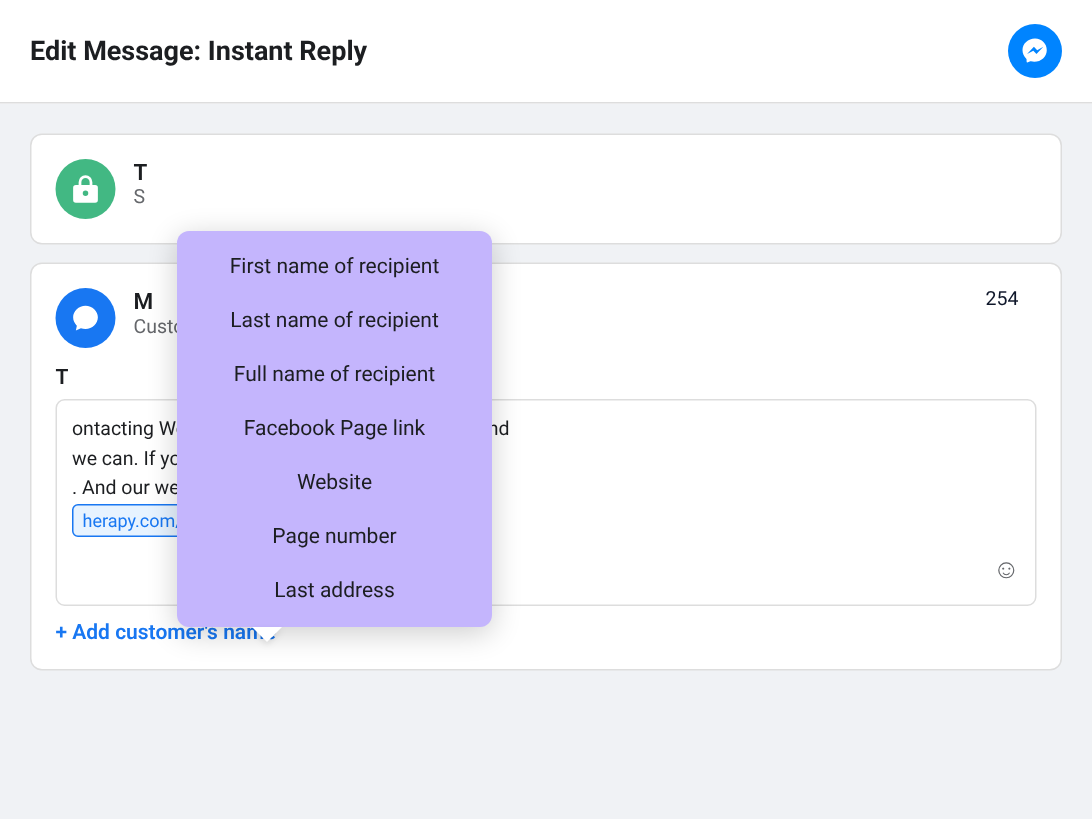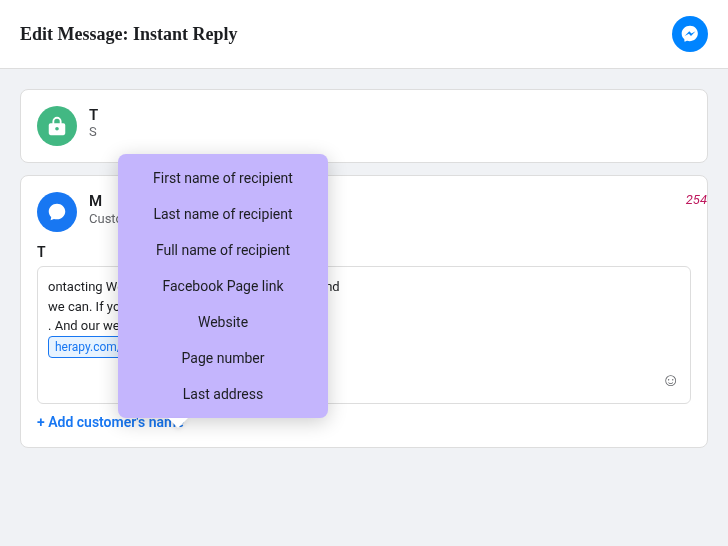--- a/index.html
+++ b/index.html
@@ -17,21 +17,20 @@
       display: flex;
       align-items: center;
       justify-content: space-between;
       border-bottom: 1px solid #ddd;
     }
 
     .page-title {
       font-size: 18px;
       font-weight: 700;
       color: #1c1e21;
-      font-family: Liberation Serif, serif;
     }
 
     .messenger-icon-btn {
       width: 36px;
       height: 36px;
       background: #0084ff;
       border-radius: 50%;
       display: flex;
       align-items: center;
       justify-content: center;
@@ -115,24 +114,23 @@
     .text-label {
       font-size: 14px;
       font-weight: 600;
       color: #1c1e21;
       margin-bottom: 6px;
     }
 
     .char-count {
       position: absolute;
       top: 16px;
-      right: 0;
-      font-size: 13px;
-      color: #be185d;
-      font-style: italic;
+      right: 28px;
+      font-size: 13px;
+      color: #0f172a;
     }
 
     .message-body {
       border: 1px solid #ddd;
       border-radius: 6px;
       padding: 10px;
       font-size: 13px;
       color: #1c1e21;
       line-height: 1.5;
       position: relative;

